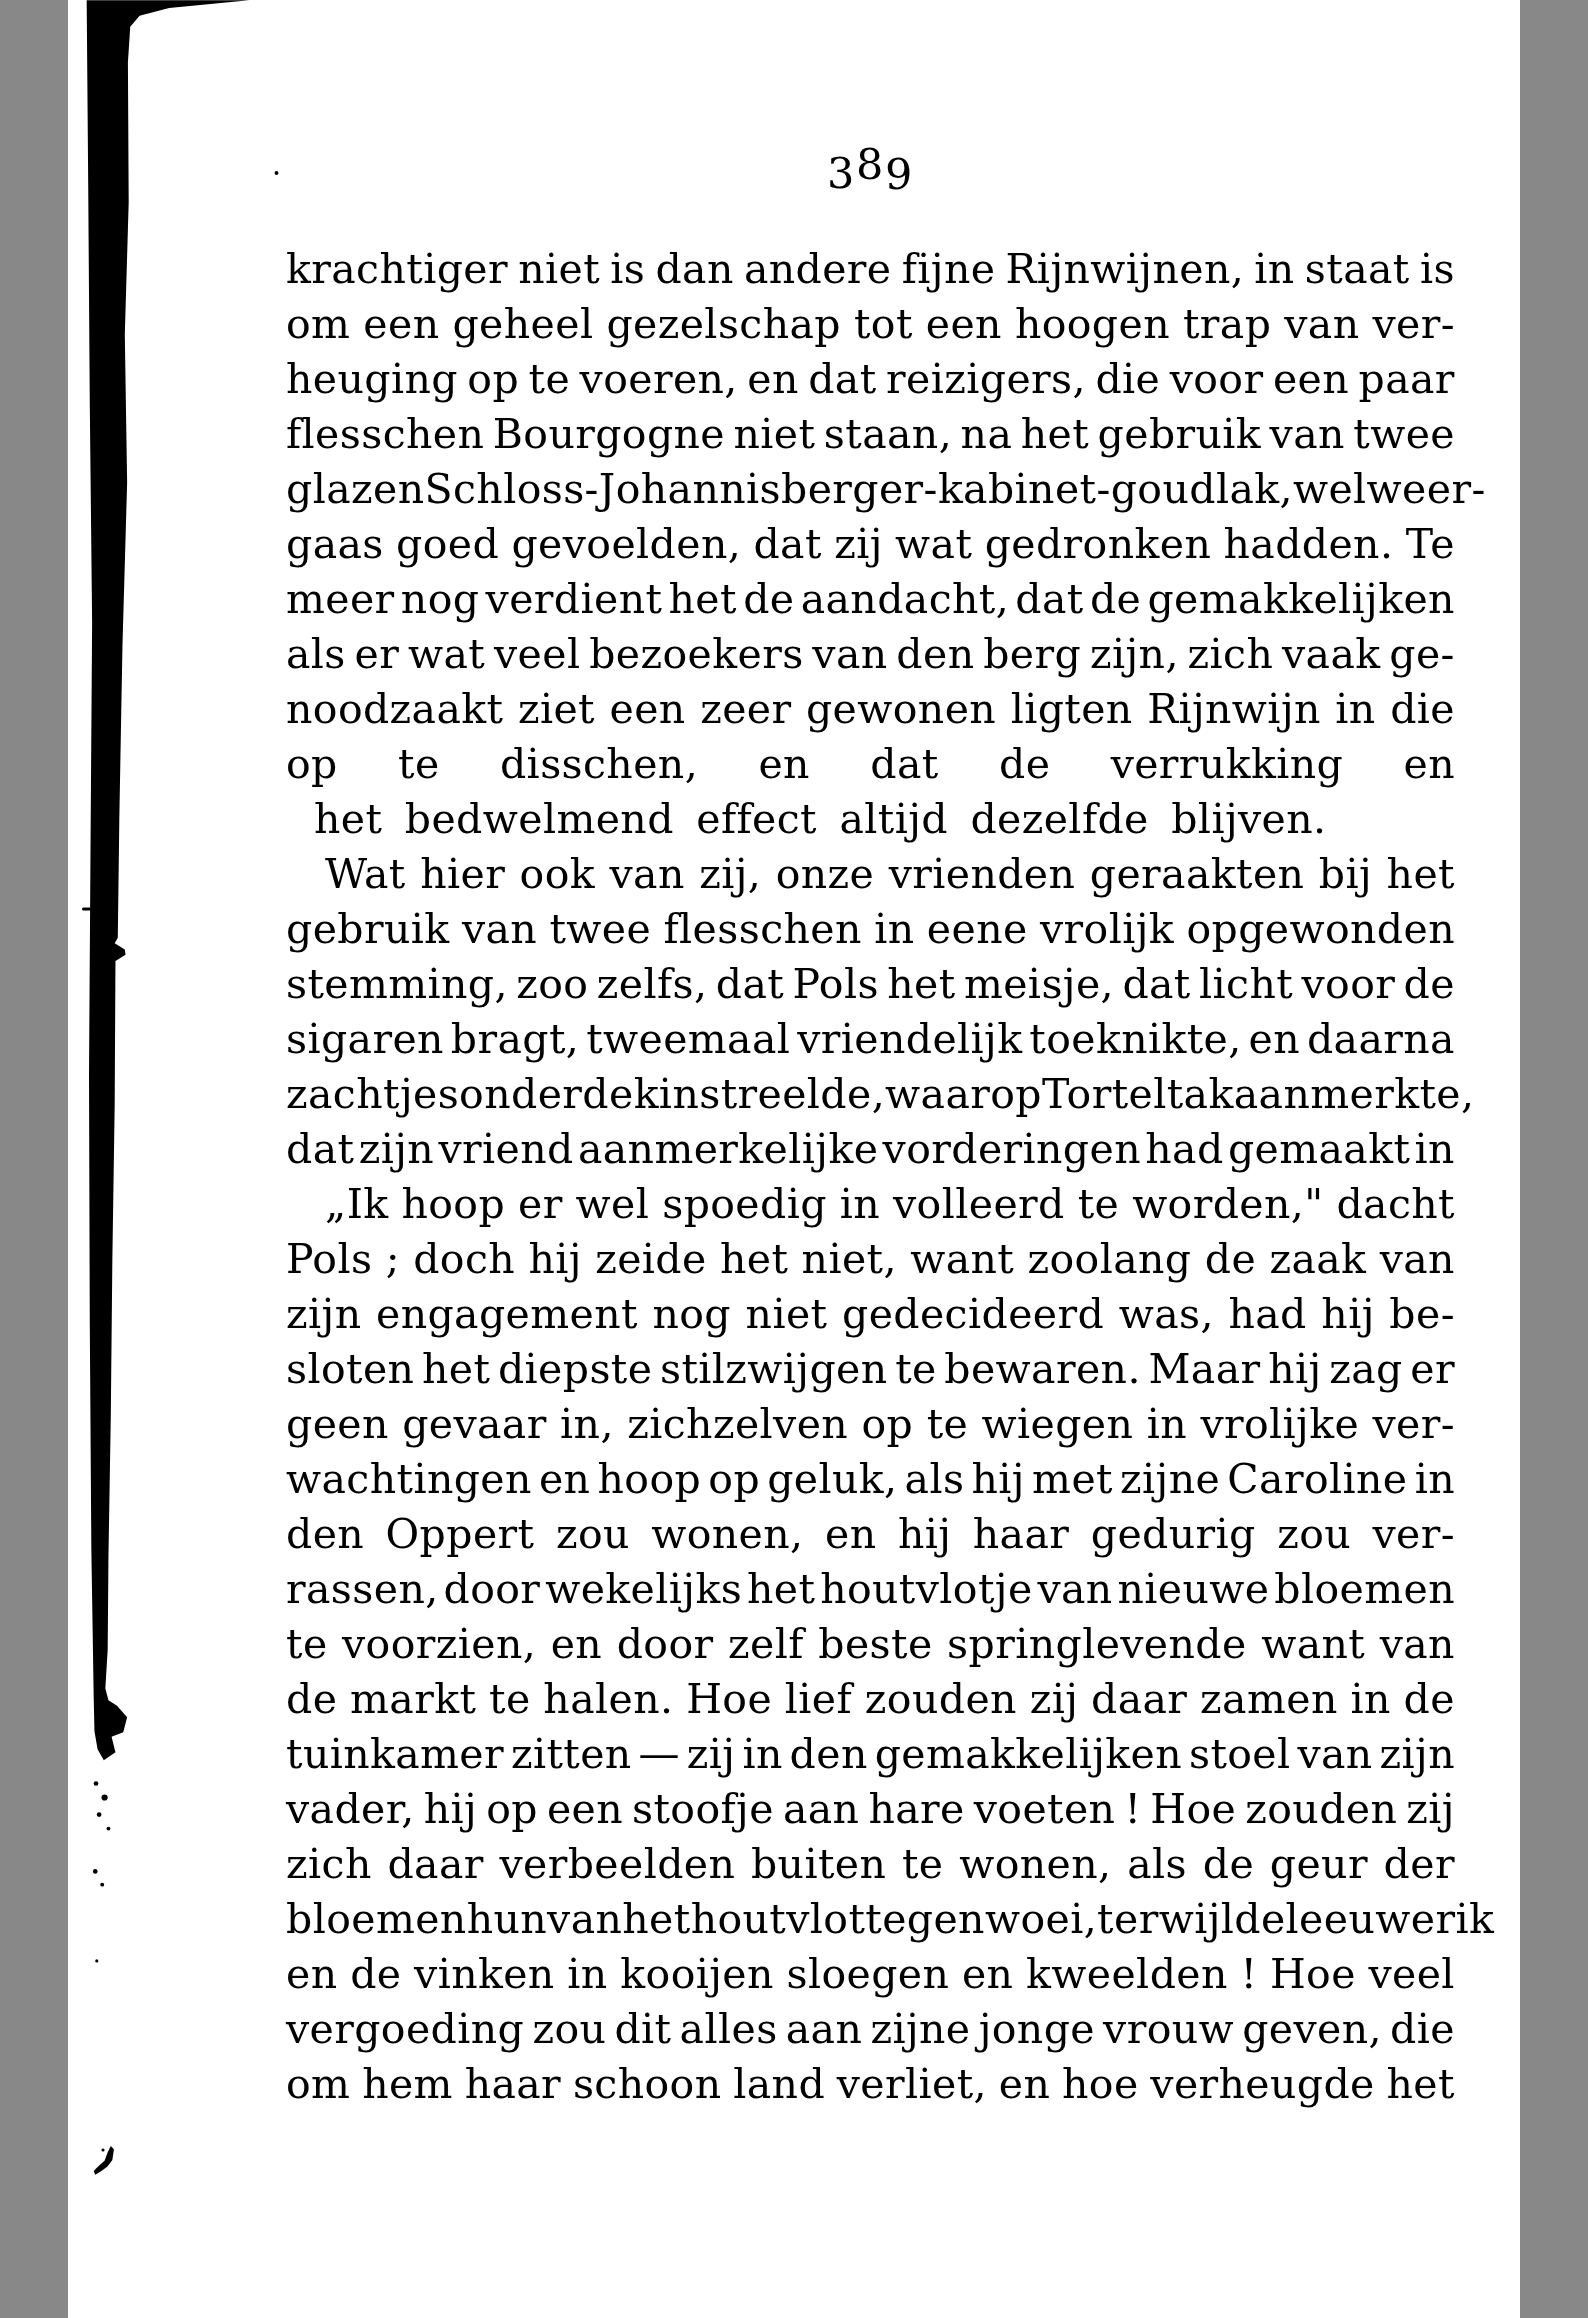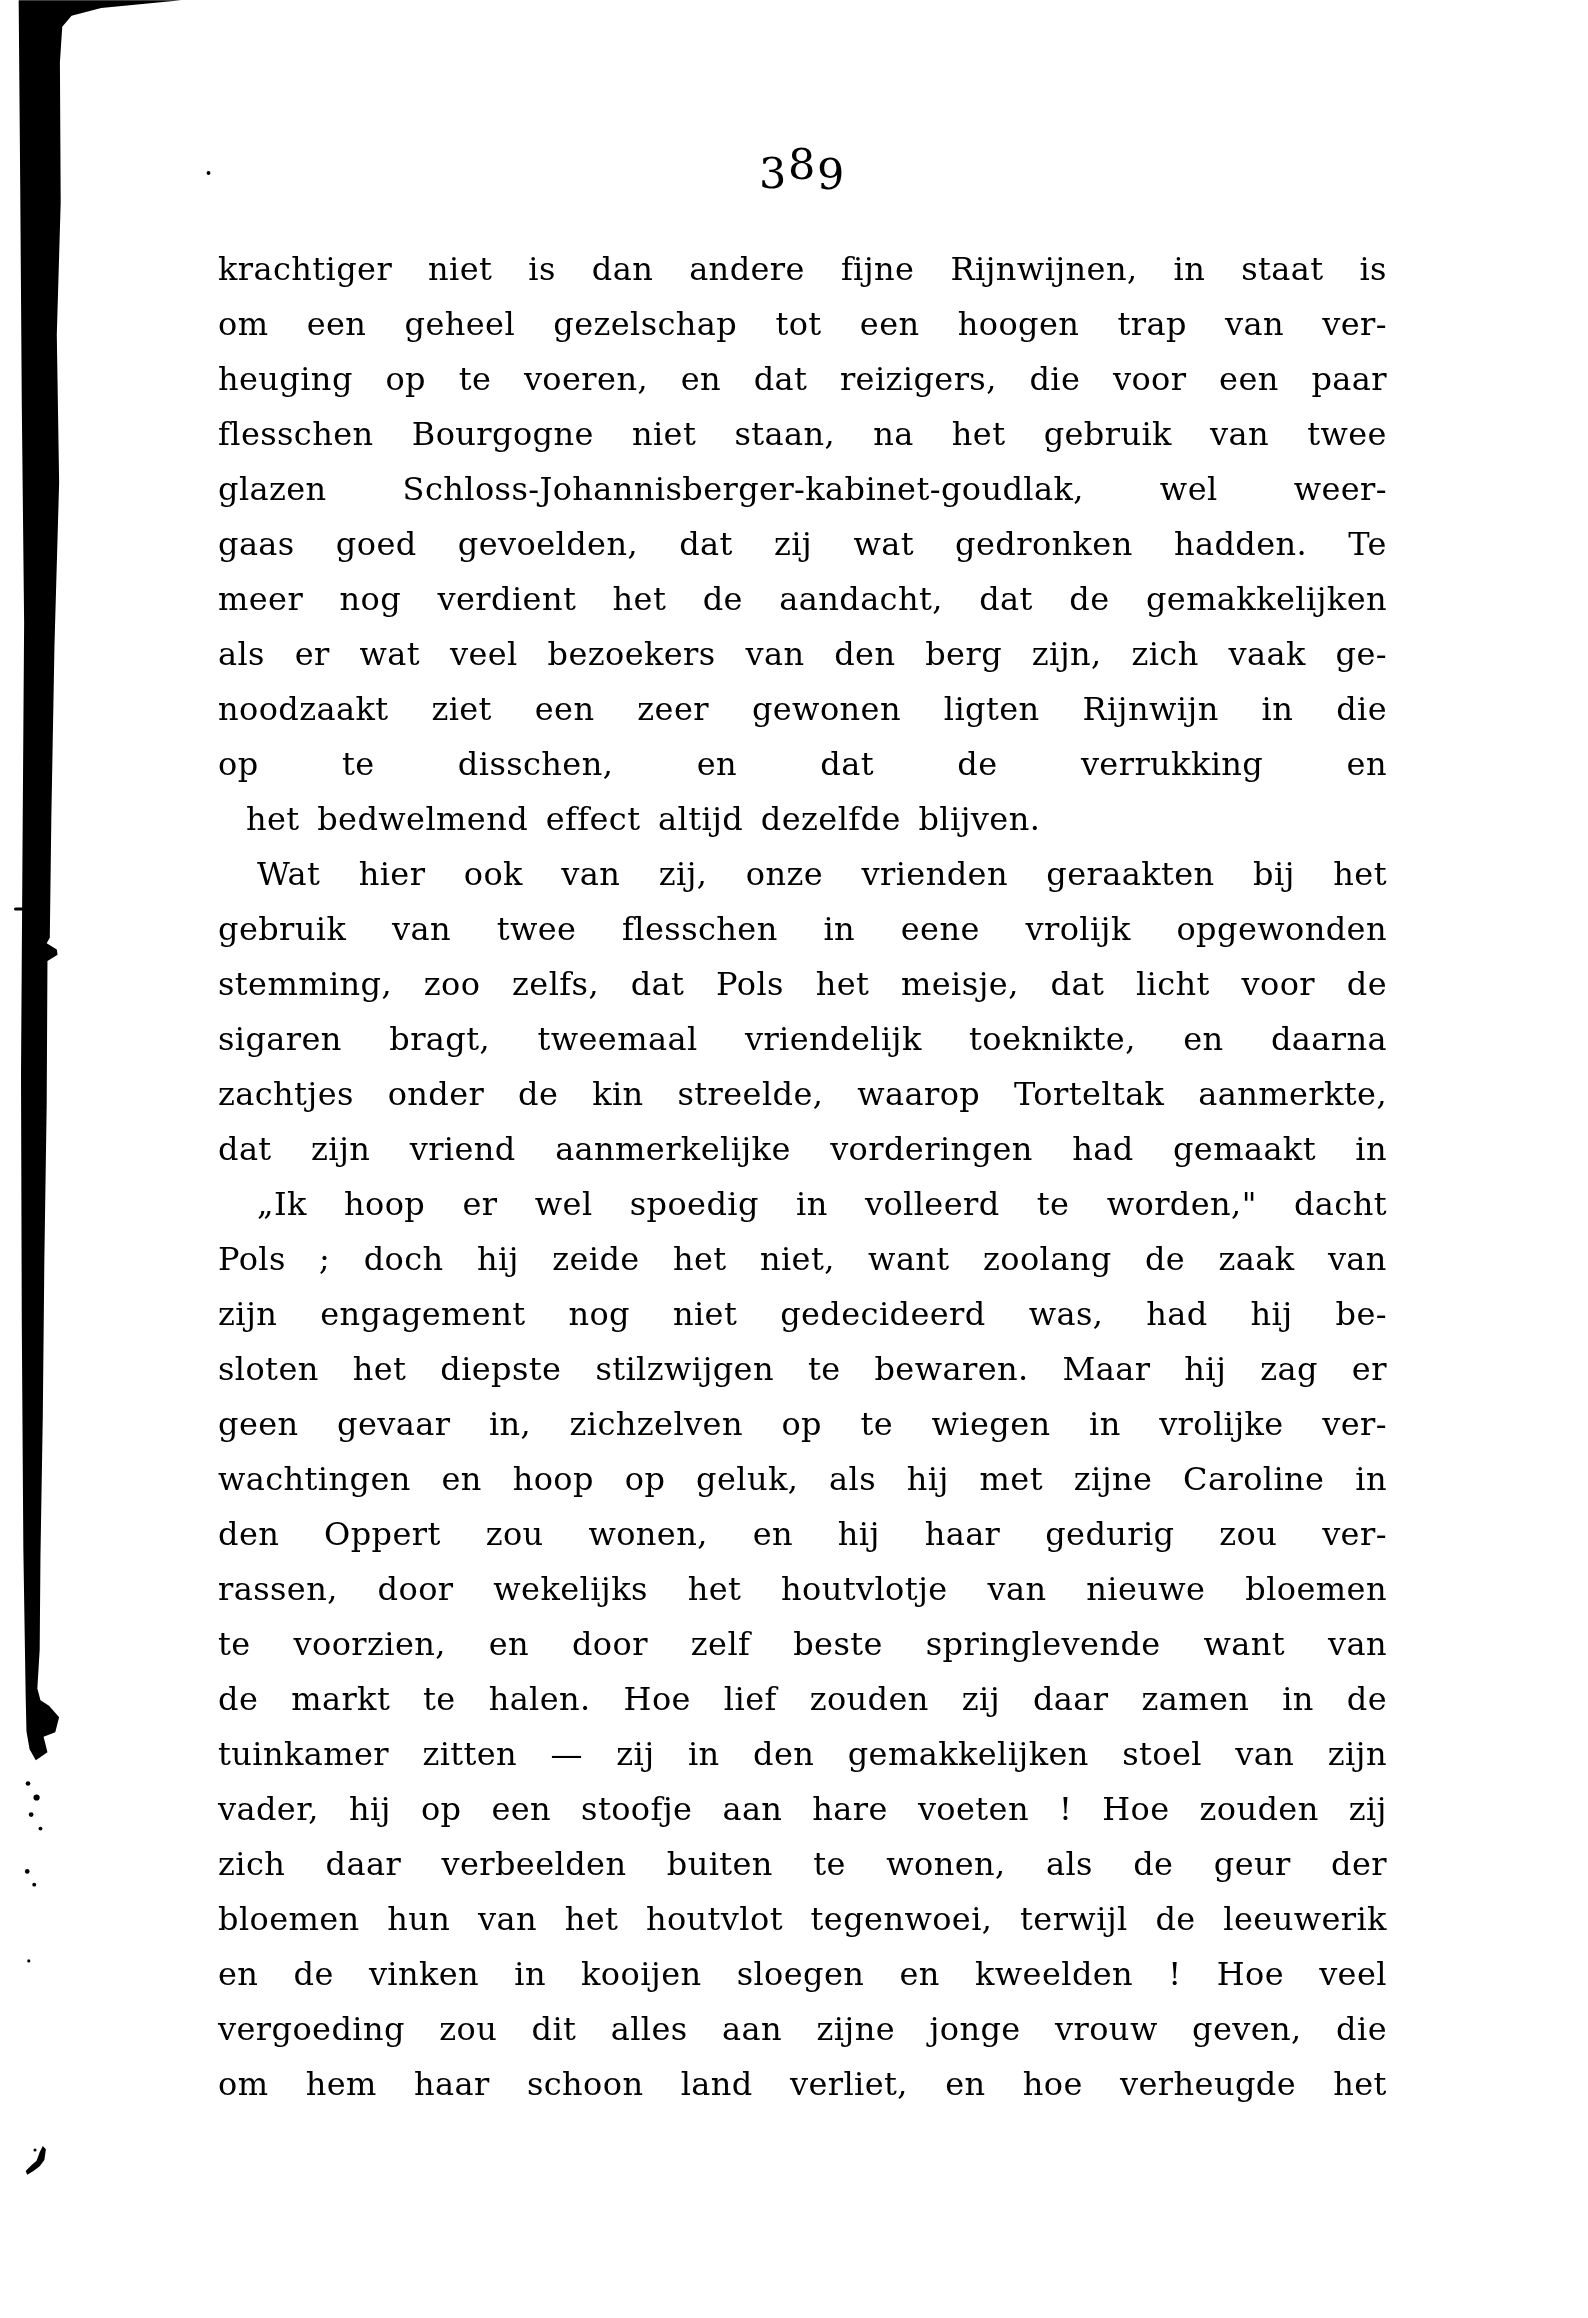--- a/index.html
+++ b/index.html
@@ -1,18 +1,18 @@
 <!DOCTYPE html>
 <html style="font-size:12.4px"><head>
 <meta charset="utf-8">
 <style>
   html,body { margin:0; padding:0; background:#888; }
   .page {
     position:relative;
-    width:1588px; height:2319px;
+    width:1452px; height:2319px;
     margin:0 auto;
     background:#ffffff;
     color:#000000;
     font-family:"DejaVu Serif", serif;
     overflow:hidden;
   }
   .artifacts {
     position:absolute; left:0; top:0; width:1588px; height:2319px;
     pointer-events:none;
   }
@@ -28,21 +28,21 @@
   .pagenum .d0 { transform:translateY(5.4px); }
   .pagenum .d1 { transform:translateY(-3.9px); }
   .pagenum .d2 { transform:translateY(6.2px); }
   .pagetext {
     position:absolute;
     left:218px; top:242px; width:1169px;
   }
   .line {
     height:55px;
     line-height:55px;
-    font-size:32px;
+    font-size:41px;
     letter-spacing:0.4px;
     white-space:nowrap;
   }
   .line.just {
     display:flex;
     justify-content:space-between;
     flex-wrap:nowrap;
   }
   .line.nojust { word-spacing:0.22em;margin-left:28px; }
   .line.indent { padding-left:39px; }

